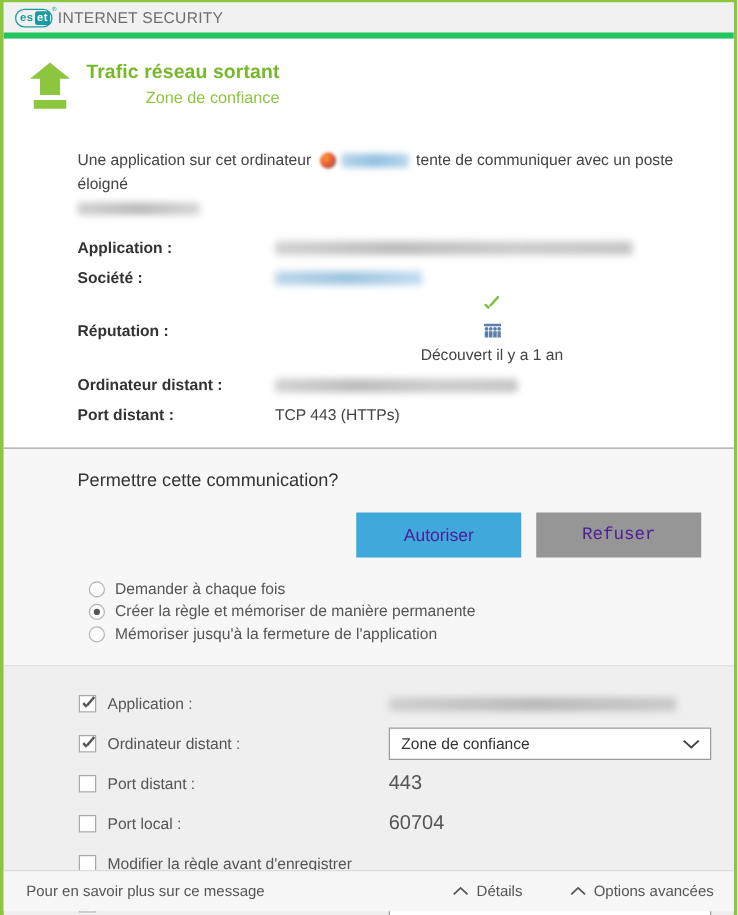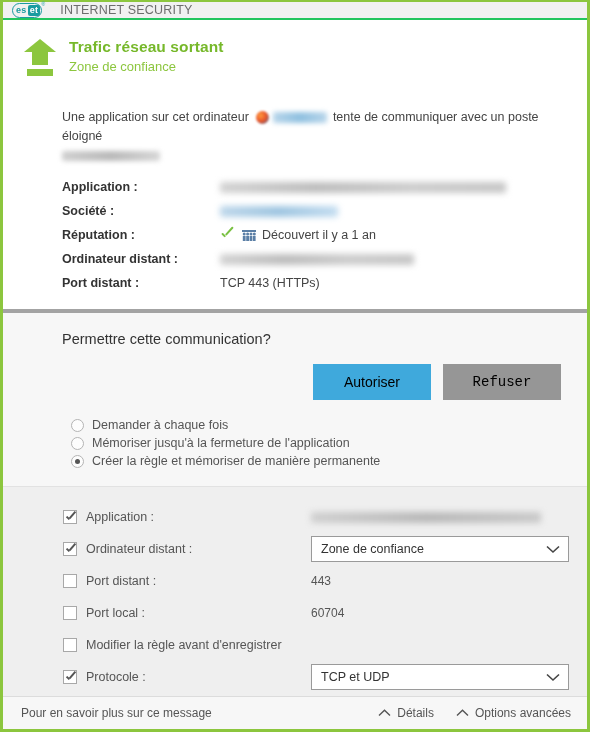--- a/index.html
+++ b/index.html
@@ -12,23 +12,23 @@
   .window {
     position: relative;
     width: 590px; height: 732px;
     border: 3px solid #8cc63e;
     border-top: 2px solid #8cc63e;
     background: #ffffff;
   }
 
   
   .titlebar {
-    height: 18px;
+    height: 29px;
     background: #f1f1f1;
-    border-bottom: 2px solid #22c55e;
+    border-bottom: 5px solid #22c55e;
     display: flex;
     align-items: center;
     padding-left: 9px;
   }
   .eset-logo {
     display: inline-flex;
     align-items: center;
     justify-content: center;
     height: 15px;
     padding: 0 1px 0 3px;
@@ -43,31 +43,32 @@
   .eset-logo .et {
     font-size: 9px; font-weight: bold; letter-spacing: .3px;
     color: #ffffff; background: #1a9ba1; line-height: 1;
     padding: 1px 2px 1px 2px; margin-left: 1px; border-radius: 2px;
   }
   .eset-logo .tm {
     position: absolute; top: -3px; right: -4px;
     font-size: 5px; color: #1a9ba1;
   }
   .suite-name {
-    margin-left: 18px;
+    margin-left: 4px;
     font-size: 12.5px;
     color: #6d6d6d;
     letter-spacing: .2px;
   }
 
   
   .header {
     display: flex;
     padding: 16px 0 10px 18px;
     background: #ffffff;
+    text-align: right;
   }
   .traffic-icon {
     width: 40px; height: 45px;
     position: relative;
     flex: none;
     margin-right: 8px;
   }
   .traffic-icon .shaft {
     position: absolute; left: 11px; top: 15px;
     width: 16px; height: 14px; background: #8cc63e;
@@ -133,53 +134,53 @@
   .blur-val {
     display: block;
     background: linear-gradient(90deg,#d2d2d2,#bcbcbc,#cccccc,#c6c6c6);
     filter: blur(3px); height: 11px; border-radius: 2px;
   }
   .blur-val.w-app  { width: 286px; }
   .blur-val.w-soc  { width: 118px;
     background: linear-gradient(90deg,#bcd6ea,#9cc4e0,#c2dcf0); }
   .blur-val.w-host { width: 194px; }
 
-  .rep-row { display: flex; align-items: center; gap: 6px; }
+  .rep-row { display: flex; align-items: center; gap: 6px; flex-direction: column; }
   .check-ico {
     width: 16px; height: 13px; position: relative; flex: none;
   }
   .check-ico:before {
     content: ""; position: absolute; left: 1px; top: 5px;
     width: 5px; height: 2.4px; background: #7ac143;
     transform: rotate(45deg); border-radius: 1px;
   }
   .check-ico:after {
     content: ""; position: absolute; left: 4px; top: 1px;
     width: 11px; height: 2.4px; background: #7ac143;
     transform: rotate(-48deg); border-radius: 1px;
   }
   .people-ico { flex: none; }
   .rep-text { font-size: 12.5px; color: #444; }
 
   
   .panel-ask {
     background: #f7f7f7;
-    border-top: 4px solid #a3a3a3;
+    border-top: 1px solid #a3a3a3;
     padding: 18px 20px 14px 59px;
   }
   .ask-title { font-size: 14.5px; color: #333; }
   .btn-row {
     display: flex; justify-content: flex-end; gap: 12px;
     margin-top: 17px; padding-right: 6px;
   }
   .btn {
-    width: 118px; height: 36px;
+    width: 132px; height: 36px;
     border: none; cursor: pointer;
     font-family: "Liberation Sans", sans-serif;
-    font-size: 14px; color: #000000;
+    font-size: 14px; color: #4c1d95;
   }
   .btn-allow  { background: #3fa9dc; }
   .btn-deny   { background: #969696; font-family: Liberation Mono, monospace; }
 
   .radios { margin-top: 18px; }
   .radio-row {
     display: flex; align-items: center;
     margin: 0 0 4px 9px; cursor: pointer;
   }
   .radio {
@@ -216,21 +217,21 @@
   }
   .cb.on:after {
     content: ""; position: absolute; left: 4px; top: 3px;
     width: 9px; height: 2px; background: #555;
     transform: rotate(-50deg);
   }
   .opt-label {
     font-size: 12.5px; color: #555;
     width: 225px; flex: none;
   }
-  .opt-value { font-size: 12px; color: #555; }
+  .opt-value { font-size: 16px; color: #555; }
   .blur-path {
     display: block; width: 230px; height: 11px; border-radius: 2px;
     background: linear-gradient(90deg,#cfcfcf,#b8b8b8,#c9c9c9);
     filter: blur(3px);
   }
   .combo {
     width: 280px; height: 26px;
     background: #ffffff; border: 1px solid #9a9a9a;
     display: flex; align-items: center; justify-content: space-between;
     padding: 0 8px 0 9px; cursor: pointer;
@@ -240,21 +241,21 @@
   
   .footer {
     position: absolute; left: 0; right: 0; bottom: 0;
     height: 33px;
     background: #f7f7f7;
     border-top: 1px solid #dcdcdc;
     display: flex; align-items: center;
     padding: 0 16px 0 18px;
   }
   .foot-left { font-size: 12px; color: #555; cursor: pointer; }
-  .foot-right { margin-left: auto; display: flex; gap: 22px; }
+  .foot-right { margin-left: auto; display: flex; gap: 38px; }
   .foot-link {
     display: flex; align-items: center; gap: 6px;
     font-size: 12px; color: #555; cursor: pointer;
   }
 </style>
 </head>
 <body>
 
 <div class="window">
 
@@ -342,26 +343,26 @@
       <button class="btn btn-allow">Autoriser</button>
       <button class="btn btn-deny">Refuser</button>
     </div>
 
     <div class="radios">
       <div class="radio-row">
         <span class="radio"></span>
         <span class="radio-label">Demander à chaque fois</span>
       </div>
       <div class="radio-row">
+        <span class="radio on"></span>
+        <span class="radio-label">Créer la règle et mémoriser de manière permanente</span>
+      </div>
+      <div class="radio-row">
         <span class="radio"></span>
         <span class="radio-label">Mémoriser jusqu'à la fermeture de l'application</span>
-      </div>
-      <div class="radio-row">
-        <span class="radio on"></span>
-        <span class="radio-label">Créer la règle et mémoriser de manière permanente</span>
       </div>
     </div>
   </div>
 
   <div class="panel-rule">
 
     <div class="opt-row">
       <span class="cb on"></span>
       <span class="opt-label">Application :</span>
       <span class="blur-path"></span>

